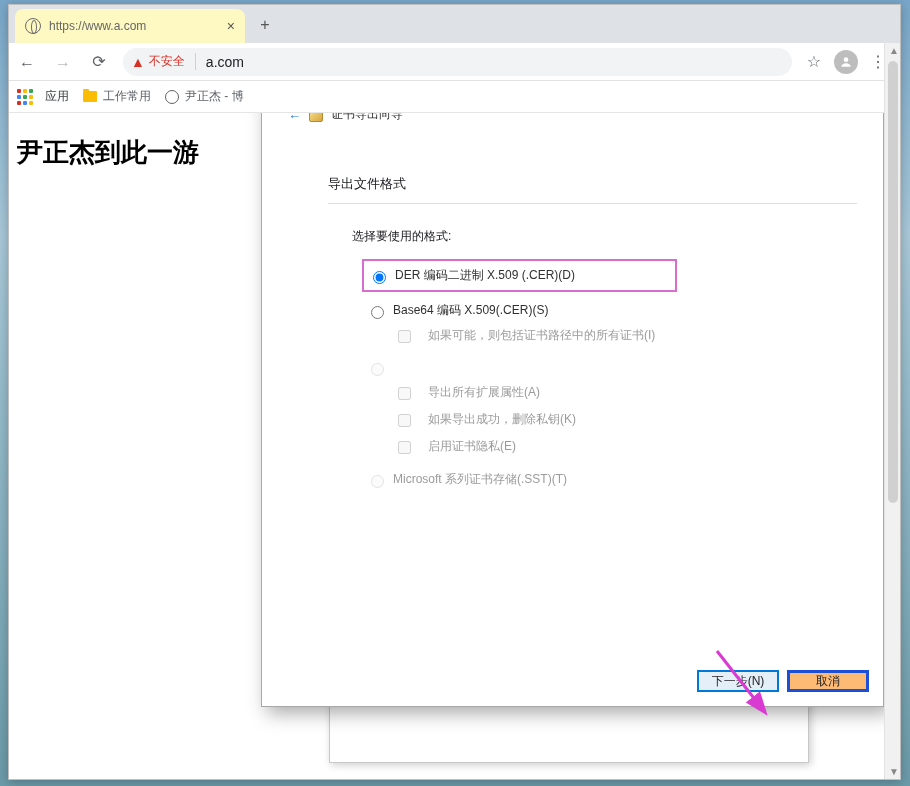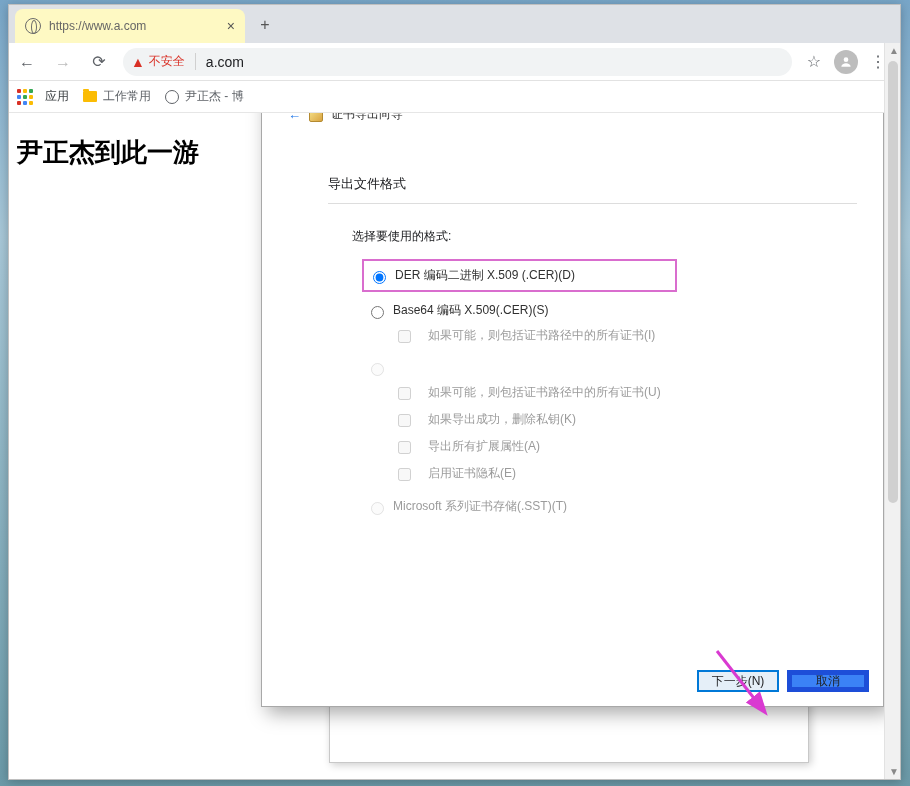--- a/index.html
+++ b/index.html
@@ -321,22 +321,22 @@
   .wizard-footer {
     position:absolute;
     bottom: 14px;
     right: 14px;
     display:flex; gap:8px;
   }
   .btn {
     min-width: 82px;
     height: 22px;
     font-size:12px;
-    background:#3b82f6;
-    border:5px solid #1d4ed8;
+    background:#fdba74;
+    border:3px solid #1d4ed8;
     display:flex; align-items:center; justify-content:center;
     padding: 0 10px;
   }
   .btn.primary {
     background:#e5eff8;
     border:2px solid #0078d7;
   }
 
   
   .arrow-annot {
@@ -489,29 +489,25 @@
               <label class="sub-chk">
                 <input type="checkbox" disabled="" style="">
                 <span>如果可能，则包括证书路径中的所有证书(I)</span>
               </label>
 
               <label class="opt disabled">
                 <input type="radio" name="fmt" disabled="" style="">
               </label>
               <label class="sub-chk">
                 <input type="checkbox" disabled="" style="">
-                <span>如果可能，则包括证书路径中的所有证书(U)</span>
+                <span>导出所有扩展属性(A)</span>
               </label>
               <label class="sub-chk">
                 <input type="checkbox" disabled="" style="">
                 <span>如果导出成功，删除私钥(K)</span>
-              </label>
-              <label class="sub-chk">
-                <input type="checkbox" disabled="" style="">
-                <span>导出所有扩展属性(A)</span>
               </label>
               <label class="sub-chk">
                 <input type="checkbox" disabled="" style="">
                 <span>启用证书隐私(E)</span>
               </label>
 
               <label class="opt disabled">
                 <input type="radio" name="fmt" disabled="" style="">
                 <span>Microsoft 系列证书存储(.SST)(T)</span>
               </label>

